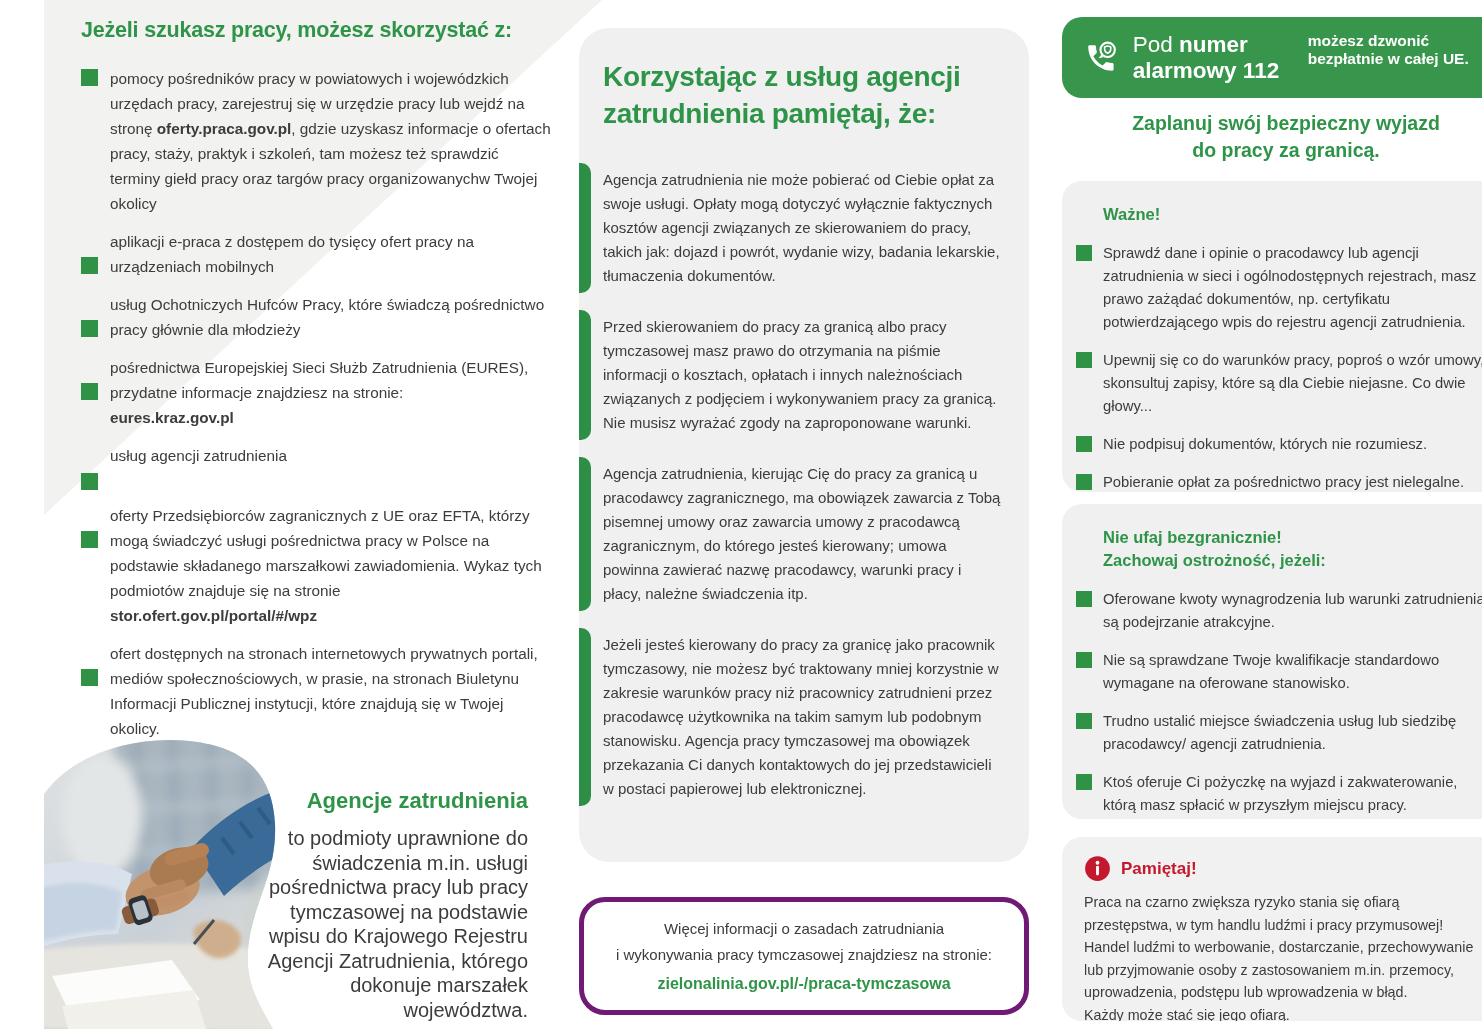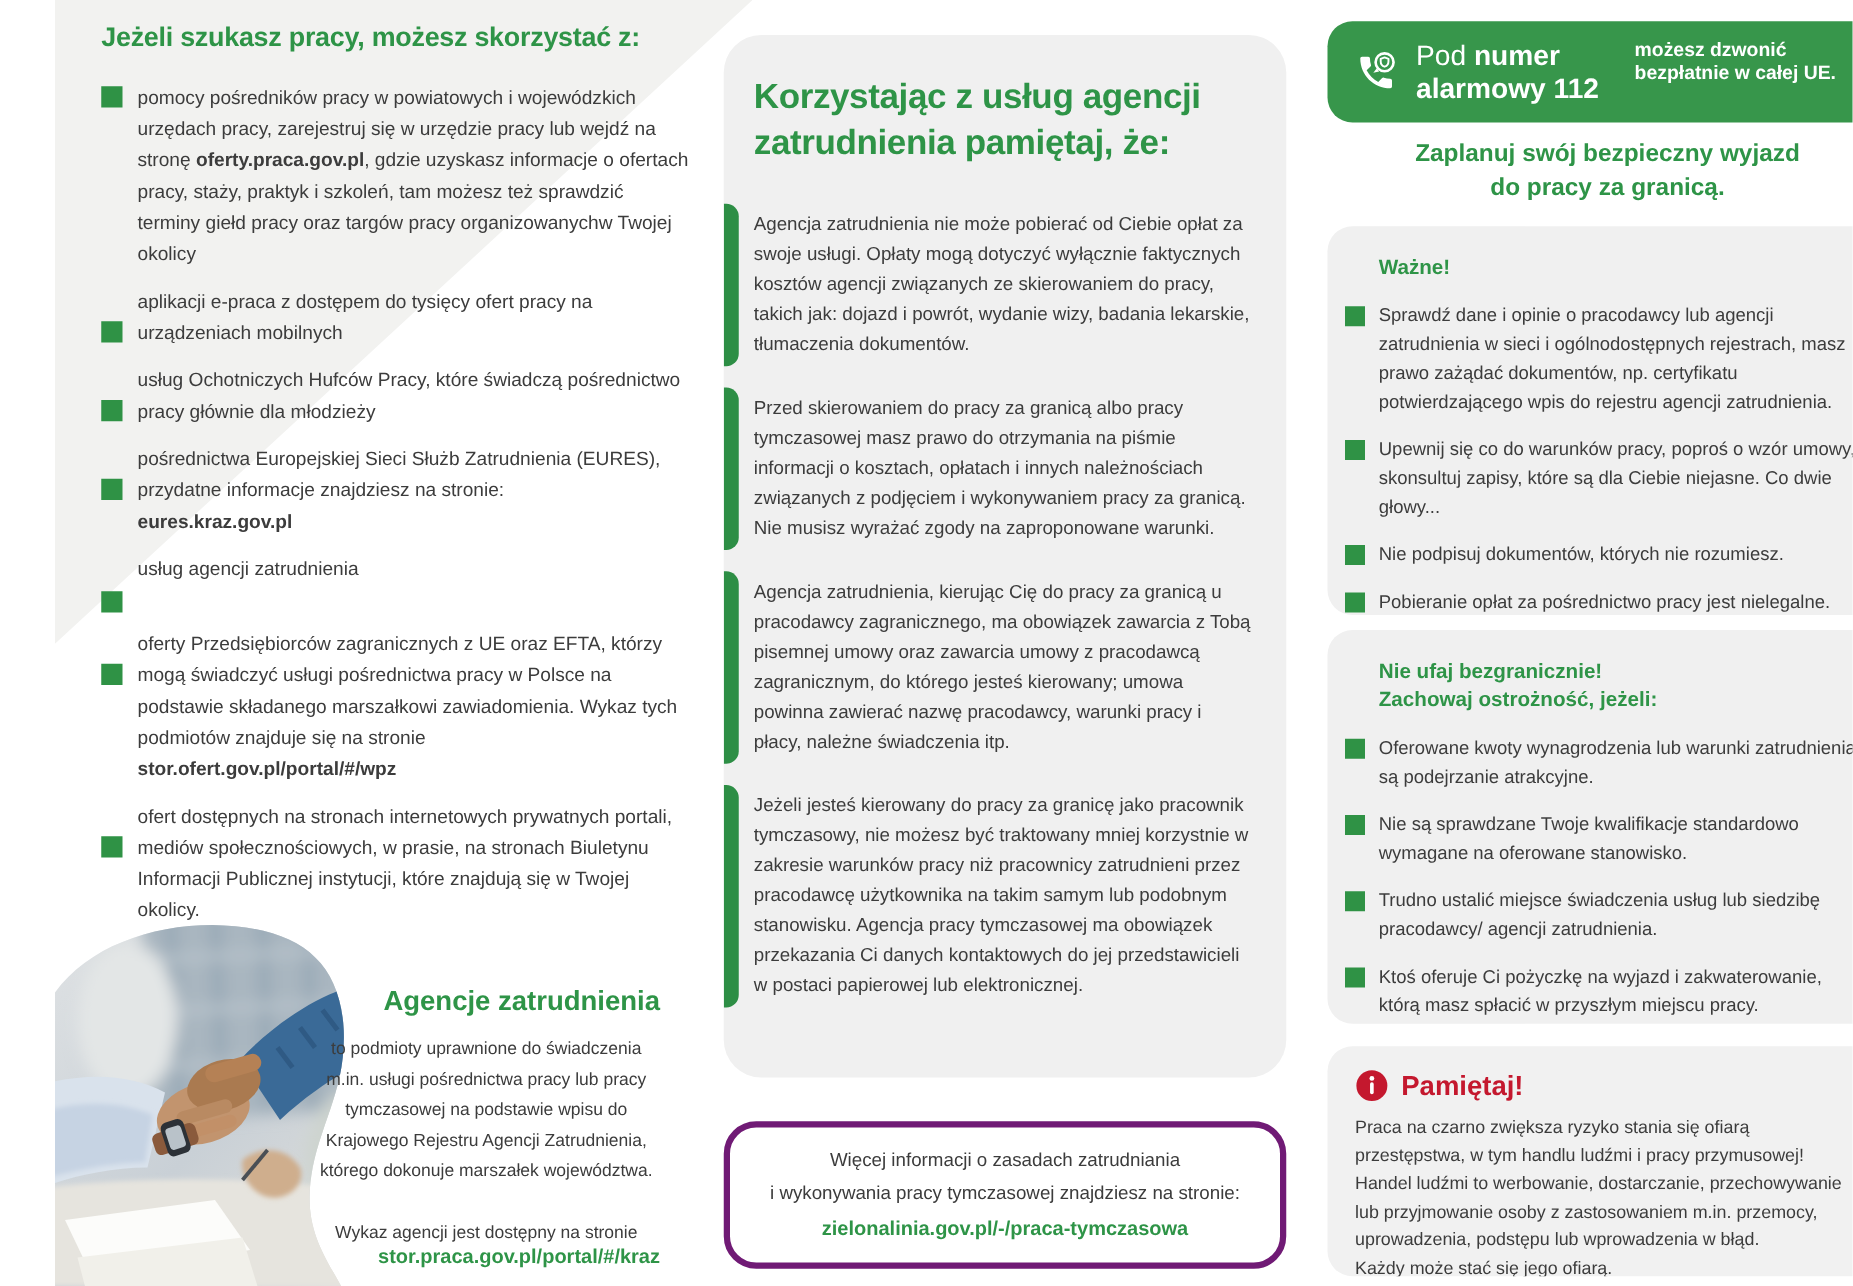--- a/index.html
+++ b/index.html
@@ -20,21 +20,21 @@
   .lbullet .sq.mk-a{margin-top:3px;}
   .lbullet .sq.mk-b{margin-top:28px;}
   .lbullet .sq.mk-c{margin-top:30px;}
   .lbullet p{margin:0;font-size:15.3px;line-height:25px;}
   .lbullet b.block{display:block;}
 
   .photo{position:absolute;left:0;top:738px;}
 
   .agencies{position:absolute;left:206px;top:788px;width:278px;text-align:right;}
   .agencies h3{margin:0 0 12px;font-size:22px;color:#2e9447;}
-  .agencies p{margin:0;font-size:14px;line-height:24.5px;text-align:center;}
+  .agencies p{margin:0;font-size:20px;line-height:24.5px;}
   .agencies .note{margin-top:24px;}
   .glink{color:#2e9447;font-weight:bold;text-decoration:none;display:inline-block;}
 
   
   .mid-box{position:absolute;left:535px;top:28px;width:450px;height:834px;box-sizing:border-box;
     background:#f0f0f0;border-radius:30px;padding:30px 26px 0 24px;overflow:hidden;}
   .mid-box h2{margin:0 0 36px;font-size:28px;line-height:37px;color:#2e9447;letter-spacing:-0.3px;}
   .mpara{position:relative;margin:0 0 27px;font-size:15px;line-height:24px;}
   .mpara::before{content:"";position:absolute;left:-24px;top:-5px;bottom:-5px;width:12px;
     background:#2d8e45;border-radius:0 10px 10px 0;}
@@ -63,21 +63,21 @@
   #important{top:181px;height:311px;}
   #caution{top:504px;height:315px;}
   .rbox h3{margin:0 0 16px 27px;font-size:16.5px;line-height:23px;color:#2e9447;}
   .rbox h3 span{display:block;}
   .rbullet{display:flex;gap:11px;margin:0 0 15px;}
   .rbullet .sq{width:16px;height:16px;margin-top:3px;}
   .rbullet p{margin:0;font-size:14.8px;line-height:23px;}
 
   #remember{top:837px;height:184px;background:#f1f1f1;padding:18px 24px 12px 22px;}
   .rem-head{display:flex;align-items:center;gap:10px;margin-bottom:9px;}
-  .rem-head .txt{color:#c4182e;font-size:22px;font-weight:bold;}
+  .rem-head .txt{color:#c4182e;font-size:17px;font-weight:bold;}
   .rem-body{margin:0;font-size:14.3px;line-height:22.5px;white-space:pre-line;}
 </style>
 </head>
 <body>
 
 <div class="page">
   <div class="wedge"></div>
 
   <h1 class="left-head">Jeżeli szukasz pracy, możesz skorzystać z:</h1>
 

